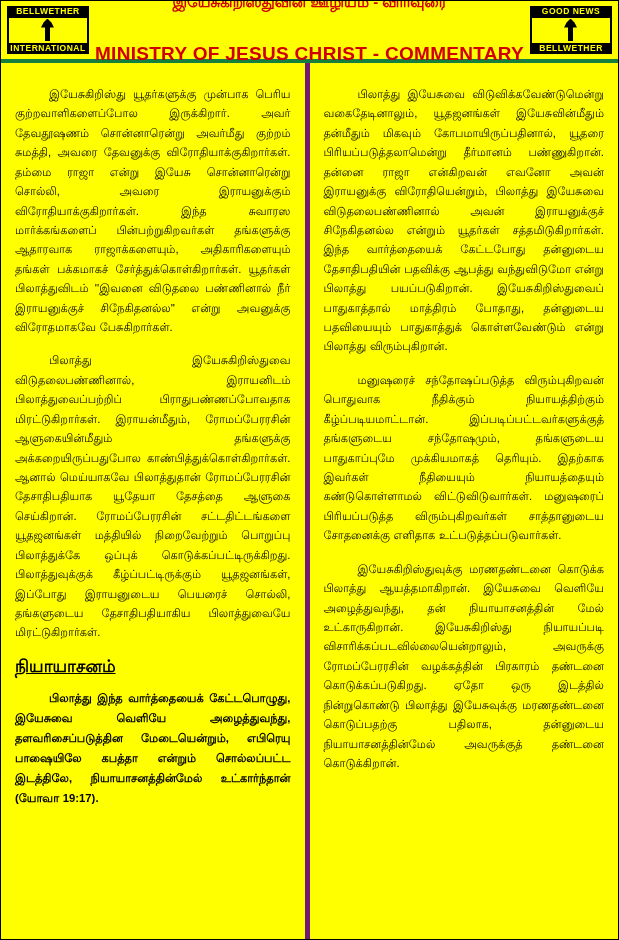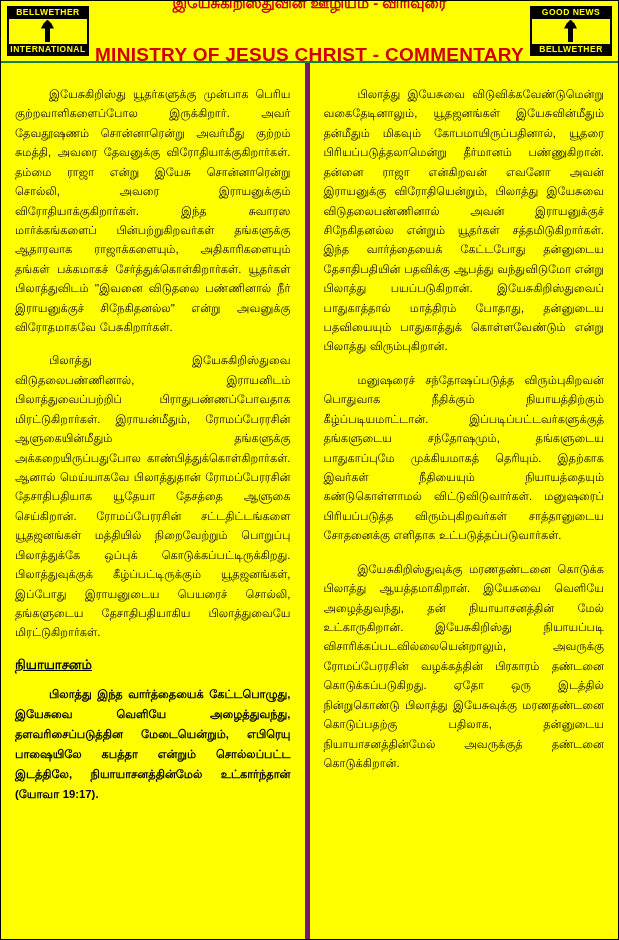--- a/index.html
+++ b/index.html
@@ -17,21 +17,21 @@
     background: #ffff00;
     border: 1px solid #000000;
     overflow: hidden;
   }
 
   
   .header {
     position: relative;
     height: 62px;
     background: #ffff00;
-    border-bottom: 2px solid #15803d;
+    border-bottom: 4px solid #15803d;
     display: flex;
     align-items: stretch;
   }
   .logo-box {
     width: 96px;
     margin: 5px 4px 5px 6px;
     border: 2px solid #000000;
     background: #ffff00;
     display: flex;
     flex-direction: column;
@@ -122,21 +122,21 @@
     color: #000000;
     font-size: 11.3px;
     line-height: 1.72;
     text-align: justify;
     text-indent: 34px;
     margin: 0 0 14px 0;
     word-spacing: 0.5px;
   }
   .subhead {
     color: #000000;
-    font-size: 13px;
+    font-size: 17px;
     font-weight: bold;
     text-decoration: underline;
     margin: 2px 0 10px 0;
   }
   .para.bold {
     font-weight: bold;
     line-height: 1.78;
   }
 </style>
 </head>

